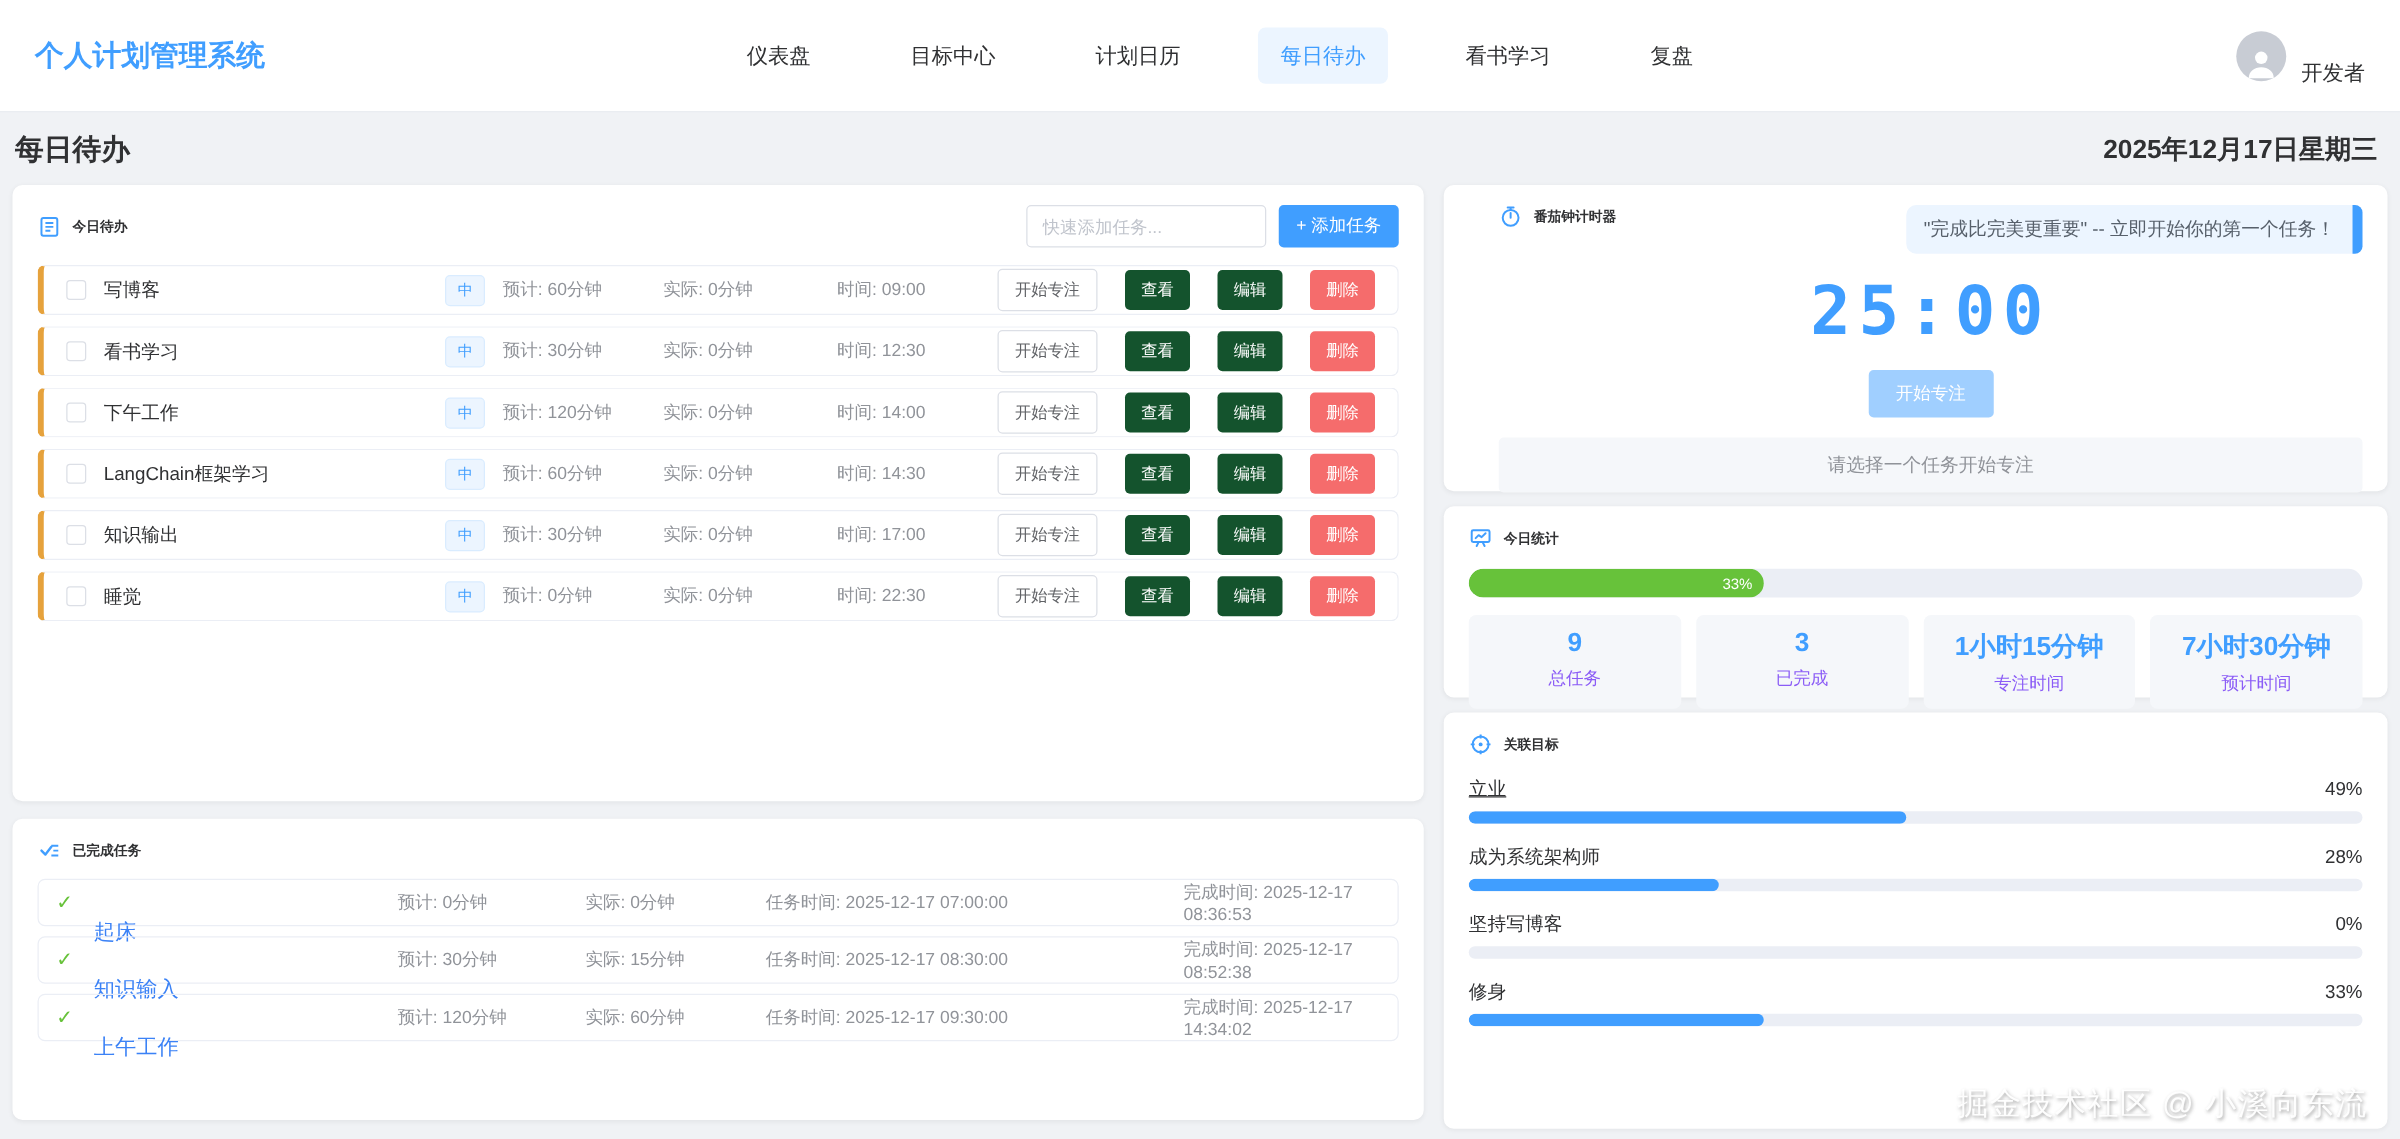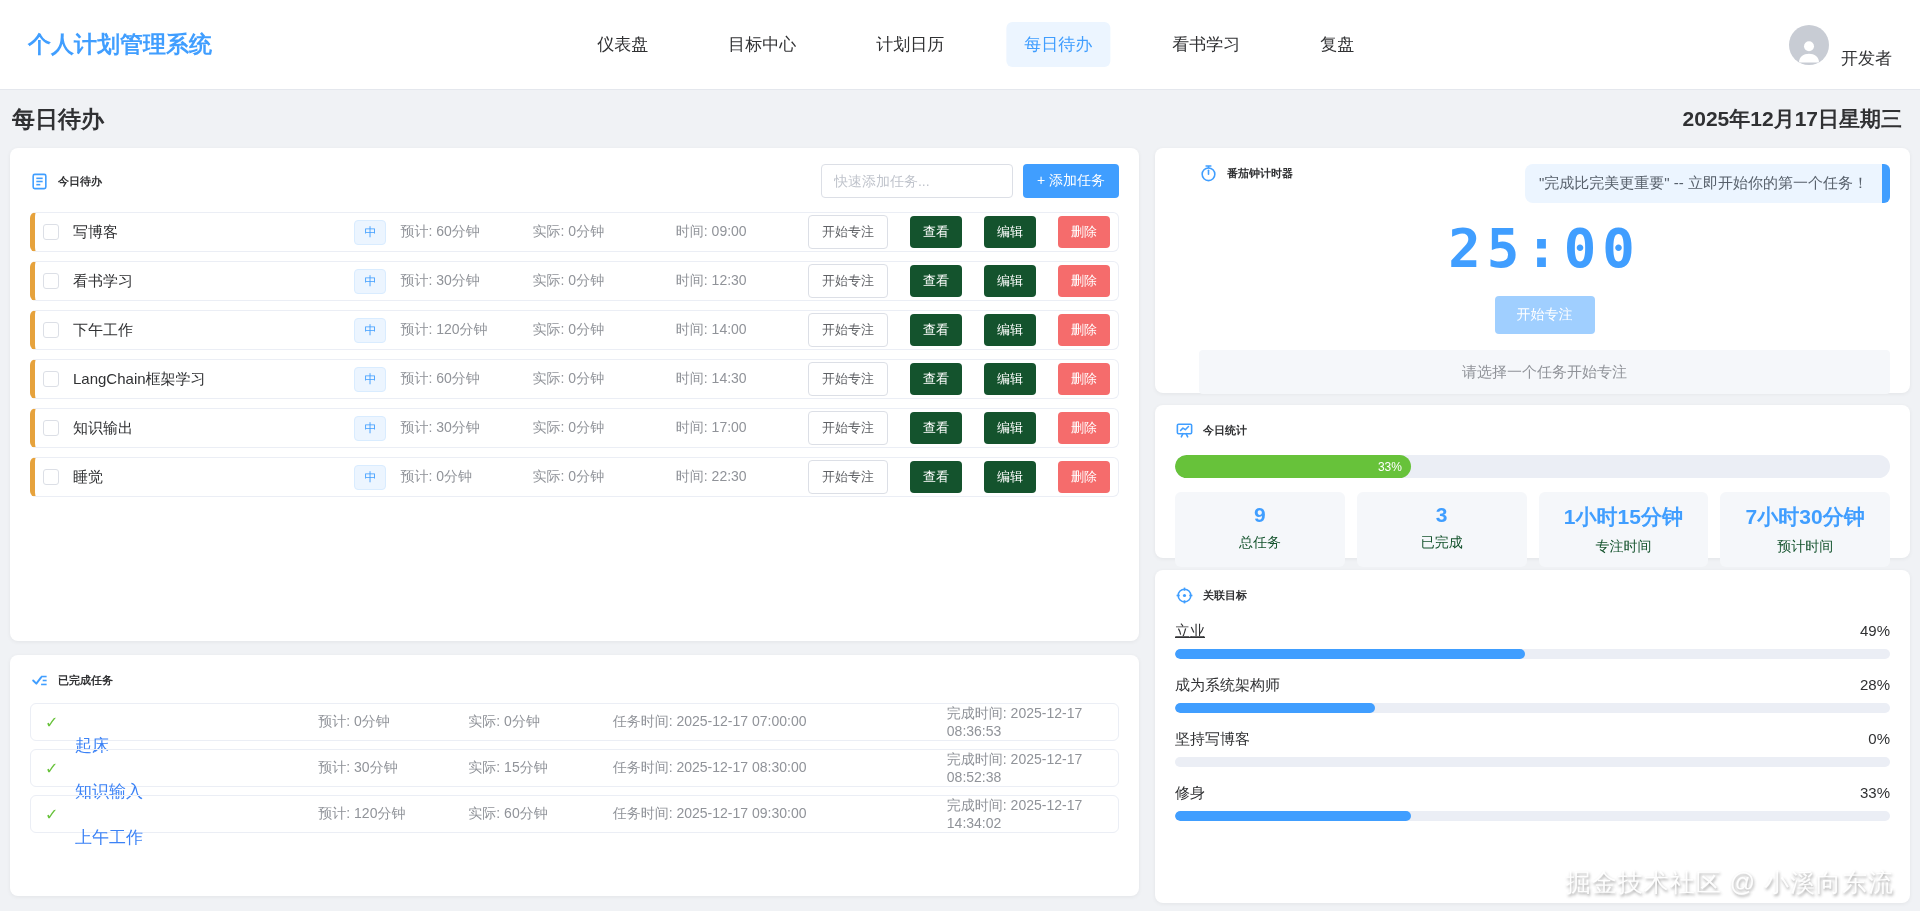--- a/index.html
+++ b/index.html
@@ -35,21 +35,21 @@
   .todo-card { height:493px; }
   .todo-head { display:flex; align-items:center; }
   .todo-head-right { margin-left:auto; display:flex; align-items:center; gap:10px; }
   .quick-input { width:192px; height:34px; border:1px solid #dcdfe6; border-radius:4px; padding:0 12px;
     font-size:14px; color:#606266; font-family:inherit; outline:none; }
   .quick-input::placeholder { color:#c0c4cc; }
   .btn { border:none; border-radius:4px; font-size:13px; cursor:pointer; font-family:inherit; white-space:nowrap; }
   .btn-add { height:34px; padding:0 14px; background:#409eff; color:#fff; font-size:14px; }
   .task-list { margin-top:14px; display:flex; flex-direction:column; gap:9px; }
   .task-row { height:40px; display:flex; align-items:center; background:#fff; border:1px solid #ebeef5;
-    border-left:5px solid #e6a23c; border-radius:6px; padding:0 8px; }
+    border-left:5px solid #e6a23c; border-radius:6px; padding:0 18px; }
   .checkbox { width:16px; height:16px; border:1px solid #dcdfe6; border-radius:3px; background:#fff; flex:none; cursor:pointer; }
   .task-name { font-size:15px; color:#303133; margin-left:14px; width:330px; }
   .badge { background:#ecf5ff; border:1px solid #d9ecff; color:#409eff; font-size:12px; border-radius:4px;
     padding:3px 9px; margin-right:14px; flex:none; }
   .meta { font-size:14px; color:#909399; }
   .m-est { width:155px; } .m-act { width:168px; } .m-time { width:155px; }
   .task-actions { margin-left:auto; display:flex; align-items:center; gap:22px; }
   .btn-focus { background:#fff; border:1px solid #dcdfe6; color:#606266; padding:7px 13px; }
   .btn-view,.btn-edit { background:#14532d; color:#fff; padding:7px 13px; }
   .btn-del { background:#f56c6c; color:#fff; padding:7px 13px; }
@@ -76,21 +76,21 @@
     align-items:center; justify-content:center; font-size:15px; color:#909399; }
 
   
   .stats-card { height:153px; }
   .progress-track { margin-top:15px; height:23px; background:#ebeef5; border-radius:12px; overflow:hidden; }
   .progress-fill { height:100%; background:#67c23a; border-radius:12px; display:flex; align-items:center;
     justify-content:flex-end; padding-right:9px; color:#fff; font-size:12px; }
   .stat-grid { margin-top:14px; display:flex; gap:12px; }
   .stat-box { flex:1; background:#f5f7fa; border-radius:6px; padding:11px 6px; text-align:center; }
   .stat-value { font-size:21px; font-weight:bold; color:#409eff; }
-  .stat-label { margin-top:7px; font-size:14px; color:#14532d; }
+  .stat-label { margin-top:7px; font-size:14px; color:#8b5cf6; }
 
   
   .goals-card { height:333px; }
   .goal-item { margin-top:17px; }
   .goal-line { display:flex; justify-content:space-between; align-items:baseline; }
   .goal-name { font-size:15px; color:#303133; }
   .goal-name.u { text-decoration:underline; }
   .goal-pct { font-size:15px; color:#303133; }
   .goal-track { margin-top:8px; height:10px; background:#ebeef5; border-radius:6px; overflow:hidden; }
   .goal-fill { height:100%; background:#409eff; border-radius:6px; }

